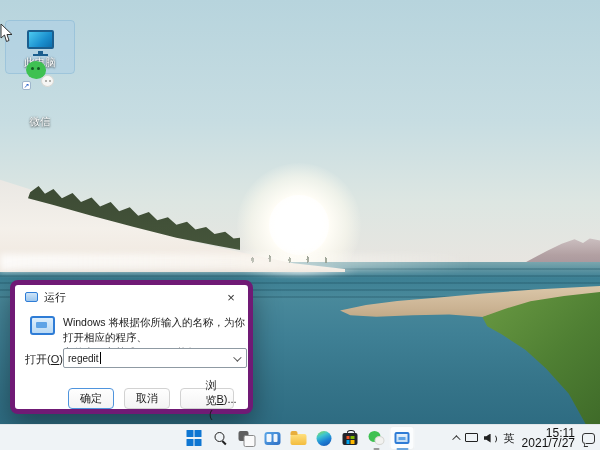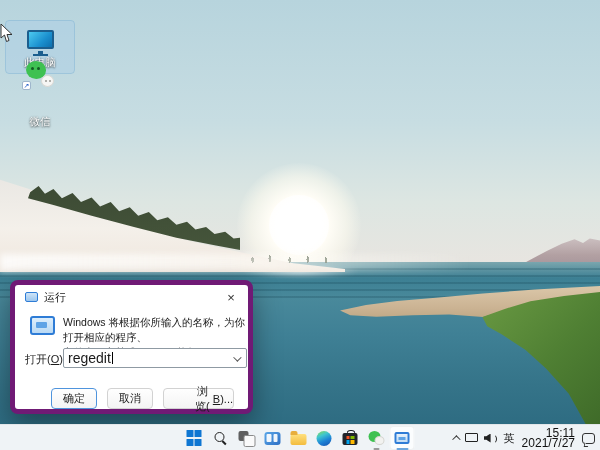--- a/index.html
+++ b/index.html
@@ -96,30 +96,30 @@
     font-size:13px; color:#333; border-top-right-radius:8px; }
   .rd-body-icon { position:absolute; left:15px; top:31px; width:25px; height:19px; border:2px solid #2e7cd6; border-radius:3px;
     background:linear-gradient(180deg,#ddeefc,#b9d9f4); }
   .rd-body-icon::after { content:""; position:absolute; left:4px; top:4px; width:11px; height:6px; background:#5ea3e6; border-radius:1px; }
   .rd-desc { position:absolute; left:48px; top:30px; width:186px; font-size:10.5px; line-height:15px; color:#1a1a1a; }
   .rd-desc span { display:block; }
   .rd-open-label { position:absolute; left:10px; top:67px; font-size:11px; }
   .u { text-decoration:underline; }
   .rd-combo { position:absolute; left:48px; top:63px; width:184px; height:20px; background:#fff; border:1px solid #8f9aa3;
     border-radius:2px; display:flex; align-items:center; padding-left:4px; }
-  .rd-combo-text { font-size:14px; }
+  .rd-combo-text { font-size:10px; }
   .caret { display:inline-block; width:1px; height:12px; background:#000; margin-left:1px; }
   .combo-chevron { position:absolute; right:7px; top:7px; width:6px; height:6px; border-right:1.3px solid #555;
     border-bottom:1.3px solid #555; transform:rotate(45deg) translateY(-2px); }
   .rd-buttons { position:absolute; right:14px; top:103px; display:flex; gap:10px; }
   .rd-btn { height:21px; background:linear-gradient(180deg,#fefefe,#f4f4f4); border:1px solid #d2d2d2; border-radius:4px;
     font-size:11px; color:#1a1a1a; display:flex; align-items:center; justify-content:center; font-family:inherit; }
   .rd-btn.ok { width:46px; border:1.5px solid #4f94dd; }
   .rd-btn.cancel { width:46px; }
-  .rd-btn.browse { width:71px;padding-left:28px; }
+  .rd-btn.browse { width:54px;padding-left:28px; }
 
   
   .taskbar { position:absolute; left:0; bottom:0; width:600px; height:26px; background:#eff3f6;
     border-top:1px solid rgba(0,0,0,.05); z-index:50; }
   .tb-center { position:absolute; left:298px; top:0; height:26px; transform:translateX(-50%);
     display:flex; align-items:center; gap:1px; }
   .tb-btn { position:relative; width:25px; height:24px; border-radius:4px; display:flex; align-items:center; justify-content:center; }
   .tb-btn.active { background:#fbfdfe; box-shadow:inset 0 0 0 1px rgba(0,0,0,.05); }
   .run-indicator { position:absolute; bottom:0px; left:50%; transform:translateX(-50%); width:12px; height:2px;
     border-radius:1px; background:#6ba6dd; }

